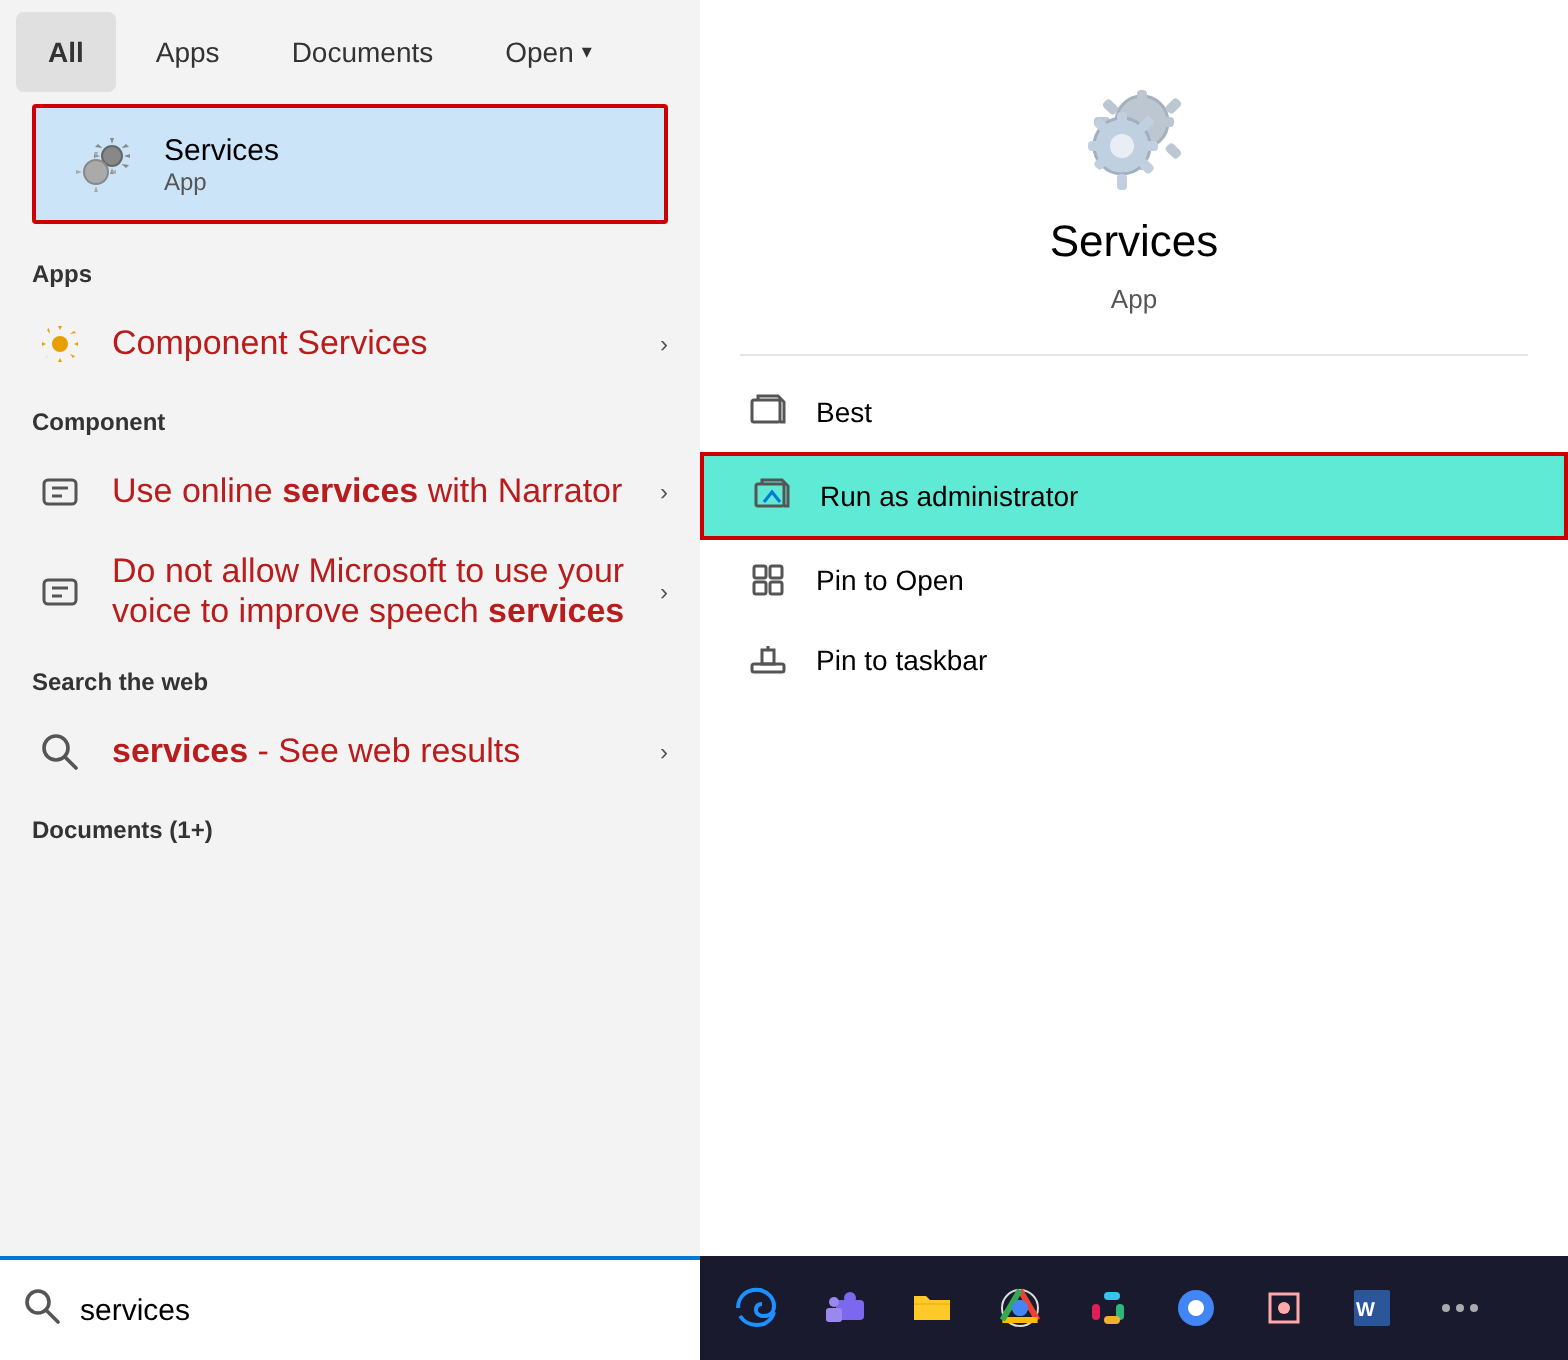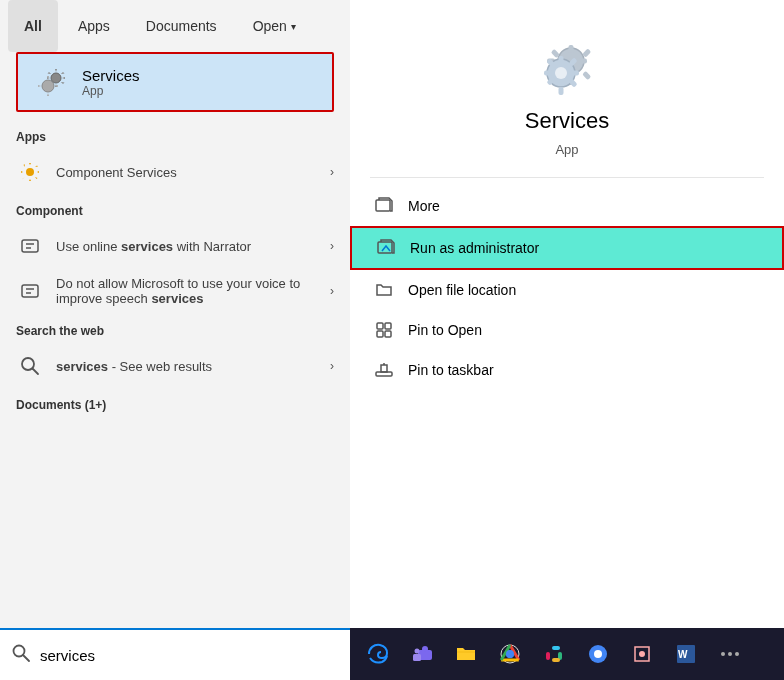--- a/index.html
+++ b/index.html
@@ -23,21 +23,21 @@
       padding: 0 8px;
       gap: 4px;
     }
 
     .tab {
       padding: 8px 16px;
       font-size: 14px;
       color: #333;
       cursor: pointer;
       border-radius: 4px;
-      height: 52px;
+      height: 40px;
       display: flex;
       align-items: center;
     }
     .tab.active {
       background: #e0e0e0;
       font-weight: 600;
     }
     .tab-more {
       display: flex;
       align-items: center;
@@ -105,22 +105,22 @@
       height: 28px;
       display: flex;
       align-items: center;
       justify-content: center;
       flex-shrink: 0;
       color: #555;
       font-size: 18px;
     }
     .list-item .item-text {
       flex: 1;
-      font-size: 13px;
-      color: #404040;
+      font-size: 17px;
+      color: #b91c1c;
     }
     .list-item .item-text b {
       font-weight: 700;
     }
     .list-item .chevron {
       color: #555;
       font-size: 12px;
     }
 
     .search-bar {
@@ -398,42 +398,34 @@
 
   <div class="action-list">
 
     <div class="action-item">
       <div class="action-icon">
         <svg width="18" height="18" viewBox="0 0 18 18">
           <rect x="1" y="3" width="14" height="11" rx="1" fill="none" stroke="#555" stroke-width="1.5"></rect>
           <path d="M4 3 L4 1 L14 1 L17 4 L17 14 L15 14" fill="none" stroke="#555" stroke-width="1.5"></path>
         </svg>
       </div>
-      <div class="action-label">More</div>
+      <div class="action-label">Best</div>
     </div>
 
     <div class="action-item highlighted">
       <div class="action-icon">
         <svg width="18" height="18" viewBox="0 0 18 18">
           <rect x="1" y="3" width="14" height="11" rx="1" fill="none" stroke="#555" stroke-width="1.5"></rect>
           <path d="M4 3 L4 1 L14 1 L17 4 L17 14 L15 14" fill="none" stroke="#555" stroke-width="1.5"></path>
           <path d="M5 12 L9 7 L13 12" fill="none" stroke="#0078d4" stroke-width="1.5"></path>
         </svg>
       </div>
       <div class="action-label">Run as administrator</div>
     </div>
 
-    <div class="action-item">
-      <div class="action-icon">
-        <svg width="18" height="18" viewBox="0 0 18 18">
-          <path d="M2 4 L2 14 L16 14 L16 6 L8 6 L6 4 Z" fill="none" stroke="#555" stroke-width="1.5"></path>
-        </svg>
-      </div>
-      <div class="action-label">Open file location</div>
-    </div>
 
     <div class="action-item">
       <div class="action-icon">
         <svg width="18" height="18" viewBox="0 0 18 18">
           <rect x="2" y="2" width="6" height="6" rx="1" fill="none" stroke="#555" stroke-width="1.5"></rect>
           <rect x="10" y="2" width="6" height="6" rx="1" fill="none" stroke="#555" stroke-width="1.5"></rect>
           <rect x="2" y="10" width="6" height="6" rx="1" fill="none" stroke="#555" stroke-width="1.5"></rect>
           <rect x="10" y="10" width="6" height="6" rx="1" fill="none" stroke="#555" stroke-width="1.5"></rect>
         </svg>
       </div>

